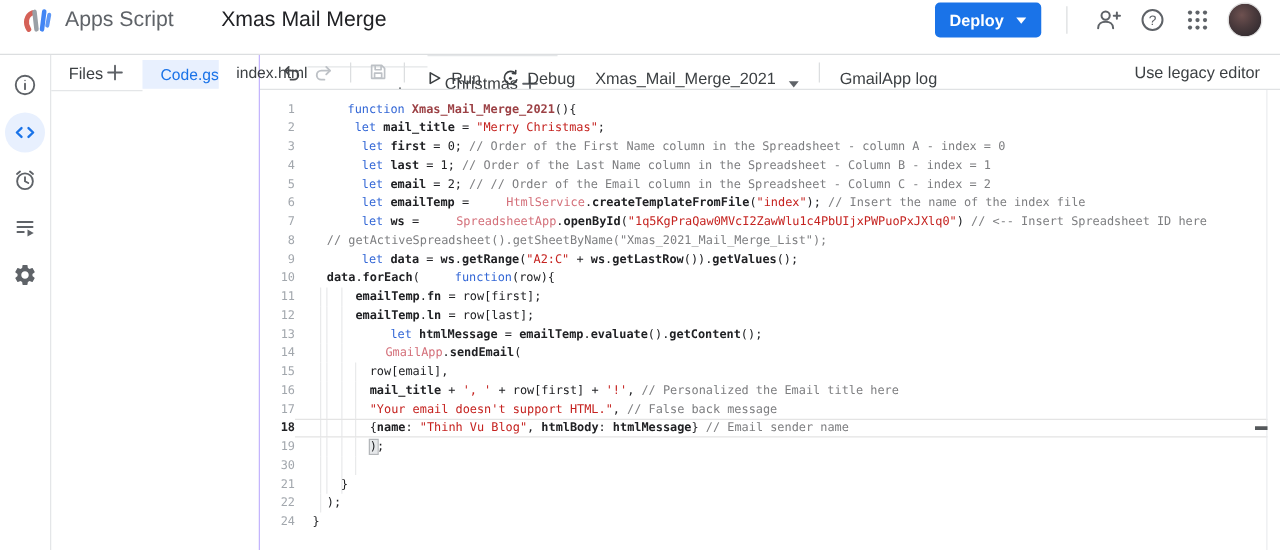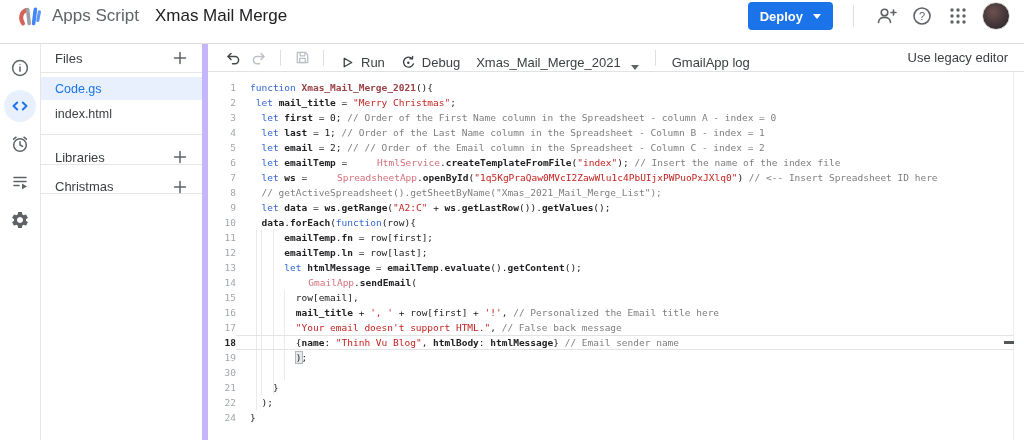--- a/index.html
+++ b/index.html
@@ -4,21 +4,21 @@
 <style>
   * { margin:0; padding:0; box-sizing:border-box; }
   html,body { width:1024px; height:441px; overflow:hidden; background:#fff;
               font-family:"Liberation Sans", sans-serif; color:#202124; }
 
   
   .header { height:44px; border-bottom:1px solid #dcdee0; display:flex; align-items:center;
             padding:0 14px 11px 16px; background:#fff; }
   .logo { width:26px; height:26px; flex:none; }
   .product { font-size:17px; color:#5f6368; margin-left:10px; white-space:nowrap; }
-  .proj-title { font-size:17px; color:#202124; margin-left:16px; white-space:nowrap; cursor:text; }
+  .proj-title { font-size:17px; color:#202124; margin-left:38px; white-space:nowrap; cursor:text; }
   .hdr-right { margin-left:auto; display:flex; align-items:center; }
   .deploy-btn { background:#1a73e8; color:#fff; border:none; border-radius:4px; height:28px;
                 display:flex; align-items:center; padding:0 12px; font-size:13px; font-weight:bold;
                 font-family:"Liberation Sans",sans-serif; cursor:pointer; }
   .deploy-caret { width:0; height:0; border-left:4px solid transparent; border-right:4px solid transparent;
                   border-top:5px solid #fff; margin-left:10px; }
   .hdr-divider { width:1px; height:22px; background:#dcdee0; margin:0 14px 0 20px; }
   .hdr-icon { width:36px; height:36px; display:flex; align-items:center; justify-content:center;
               cursor:pointer; border-radius:50%; }
   .avatar { width:28px; height:28px; border-radius:50%; margin-left:6px; cursor:pointer;
@@ -27,22 +27,22 @@
 
   
   .main { display:flex; height:396px; }
 
   .rail { width:41px; border-right:1px solid #e4e6e8; display:flex; flex-direction:column;
           align-items:center; padding-top:8px; flex:none; }
   .rail-item { width:32px; height:32px; border-radius:16px; display:flex; align-items:center;
                justify-content:center; margin-bottom:6px; cursor:pointer; }
   .rail-item.active { background:#e8f0fe; }
 
-  .files-panel { width:167px; border-right:6px solid #c4b5fd; flex:none; display:flex;
-                 flex-direction:column; font-size:13px; color:#3c4043; }
+  .files-panel { width:167px; border-right:1px solid #c4b5fd; flex:none; display:flex;
+                 flex-direction:row; font-size:13px; color:#3c4043; }
   .panel-head { height:29px; display:flex; align-items:center; padding:0 12px 0 14px;
                 border-bottom:1px solid #e4e6e8; justify-content:space-between; flex:none; }
   .plus-btn { width:20px; height:20px; display:flex; align-items:center; justify-content:center;
               cursor:pointer; }
   .file-row { height:23px; display:flex; align-items:center; padding-left:14px; cursor:pointer;
               font-size:12.5px; margin-top:2px; }
   .file-row.active { background:#e8f0fe; color:#1a73e8; margin-top:4px; }
   .panel-section { height:30px; display:flex; align-items:center; justify-content:space-between;
                    padding:15px 12px 0 14px; border-top:1px solid #e4e6e8; flex:none; }
   .panel-section.first { margin-top:9px; }
@@ -66,21 +66,21 @@
                line-height:15px; padding-top:8px; }
   .code-row { display:flex; height:15px; white-space:pre; }
   .ln { width:28px; flex:none; text-align:right; color:#a2a7ad; user-select:none; }
   .lc { flex:1; padding-left:14px; position:relative; color:#202124; white-space:pre; min-width:0; }
   .txt { position:relative; z-index:1; }
   .ig { position:absolute; top:0; bottom:0; width:0; border-left:1px solid #e9eaeb; }
   .cur .ln { color:#202124; font-weight:bold; }
   .cur .lc::after { content:""; position:absolute; left:0; right:10px; top:0; bottom:0;
                     border-top:1px solid #e4e4e4; border-bottom:1px solid #e4e4e4; pointer-events:none; }
 
-  .k { color:#3367d6; }
+  .k { color:#3367d6;margin-left:28px; }
   .v { font-weight:bold; color:#202124; }
   .s { color:#c5221f; }
   .c { color:#7d7e80; }
   .g { color:#d4707a;padding-left:24px; }
   .f { color:#9c4145; font-weight:bold; }
   .p { color:#202124; }
   .b { background:#e6e8ea; outline:1px solid #b4b7ba; }
 
   .overview { position:absolute; top:0; bottom:0; right:10px; width:0;
               border-left:1px solid #ebedef; }

